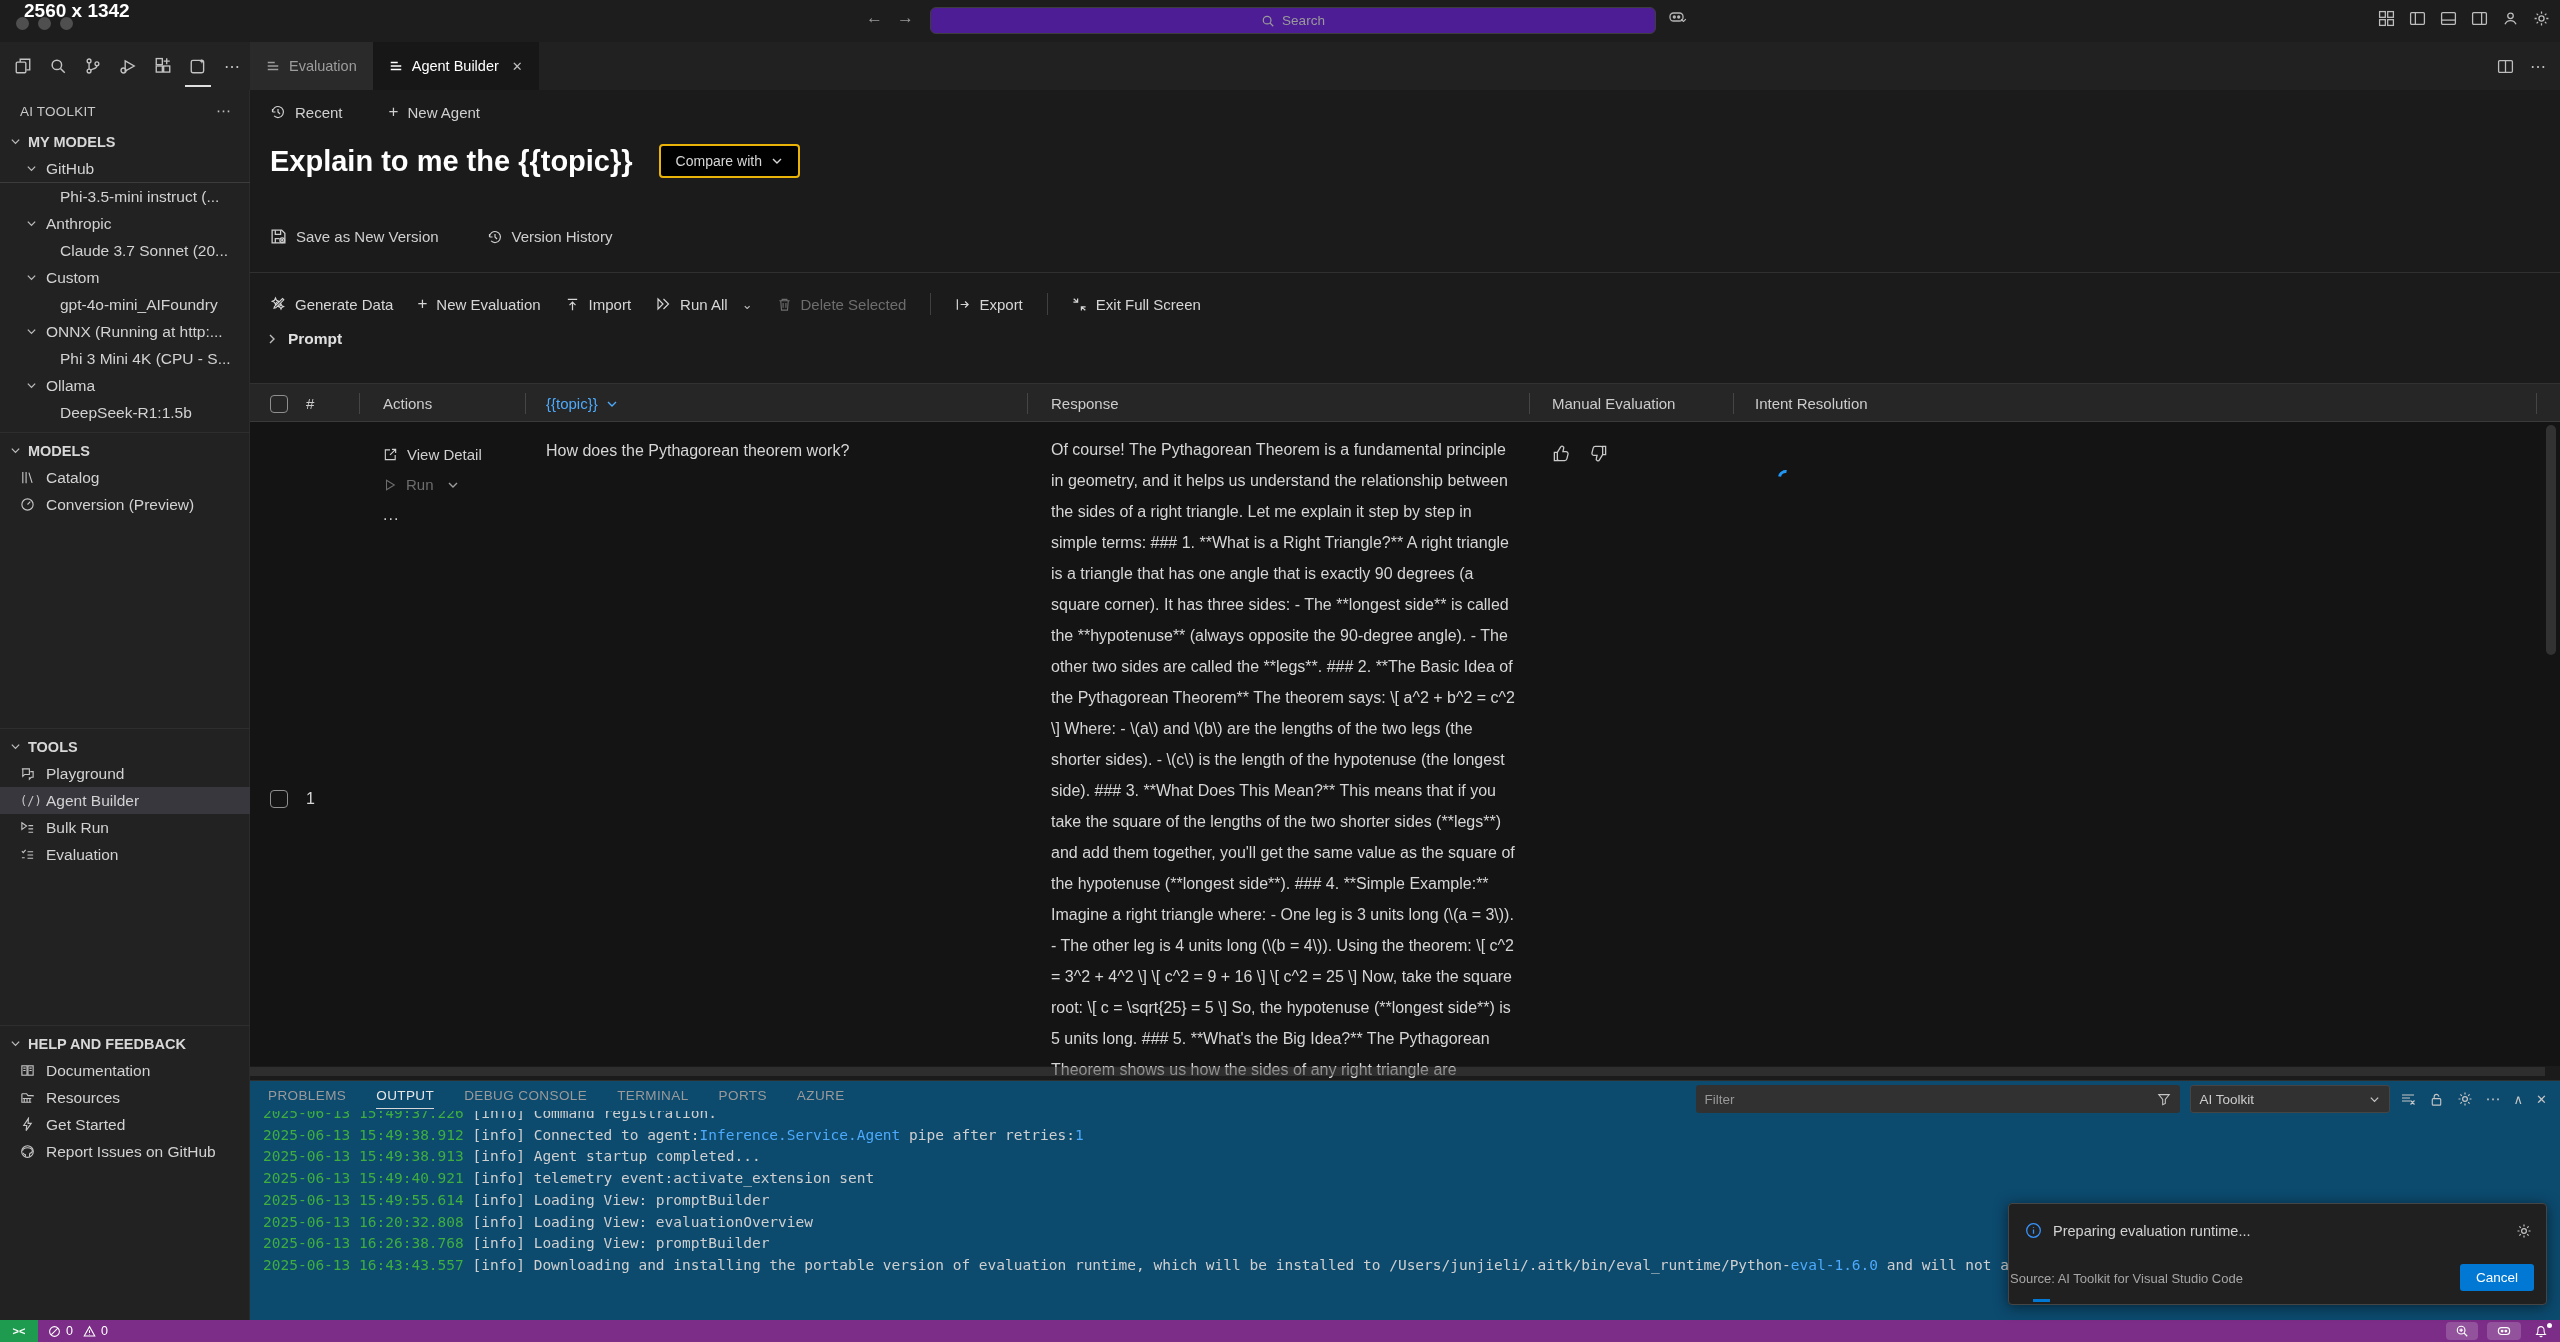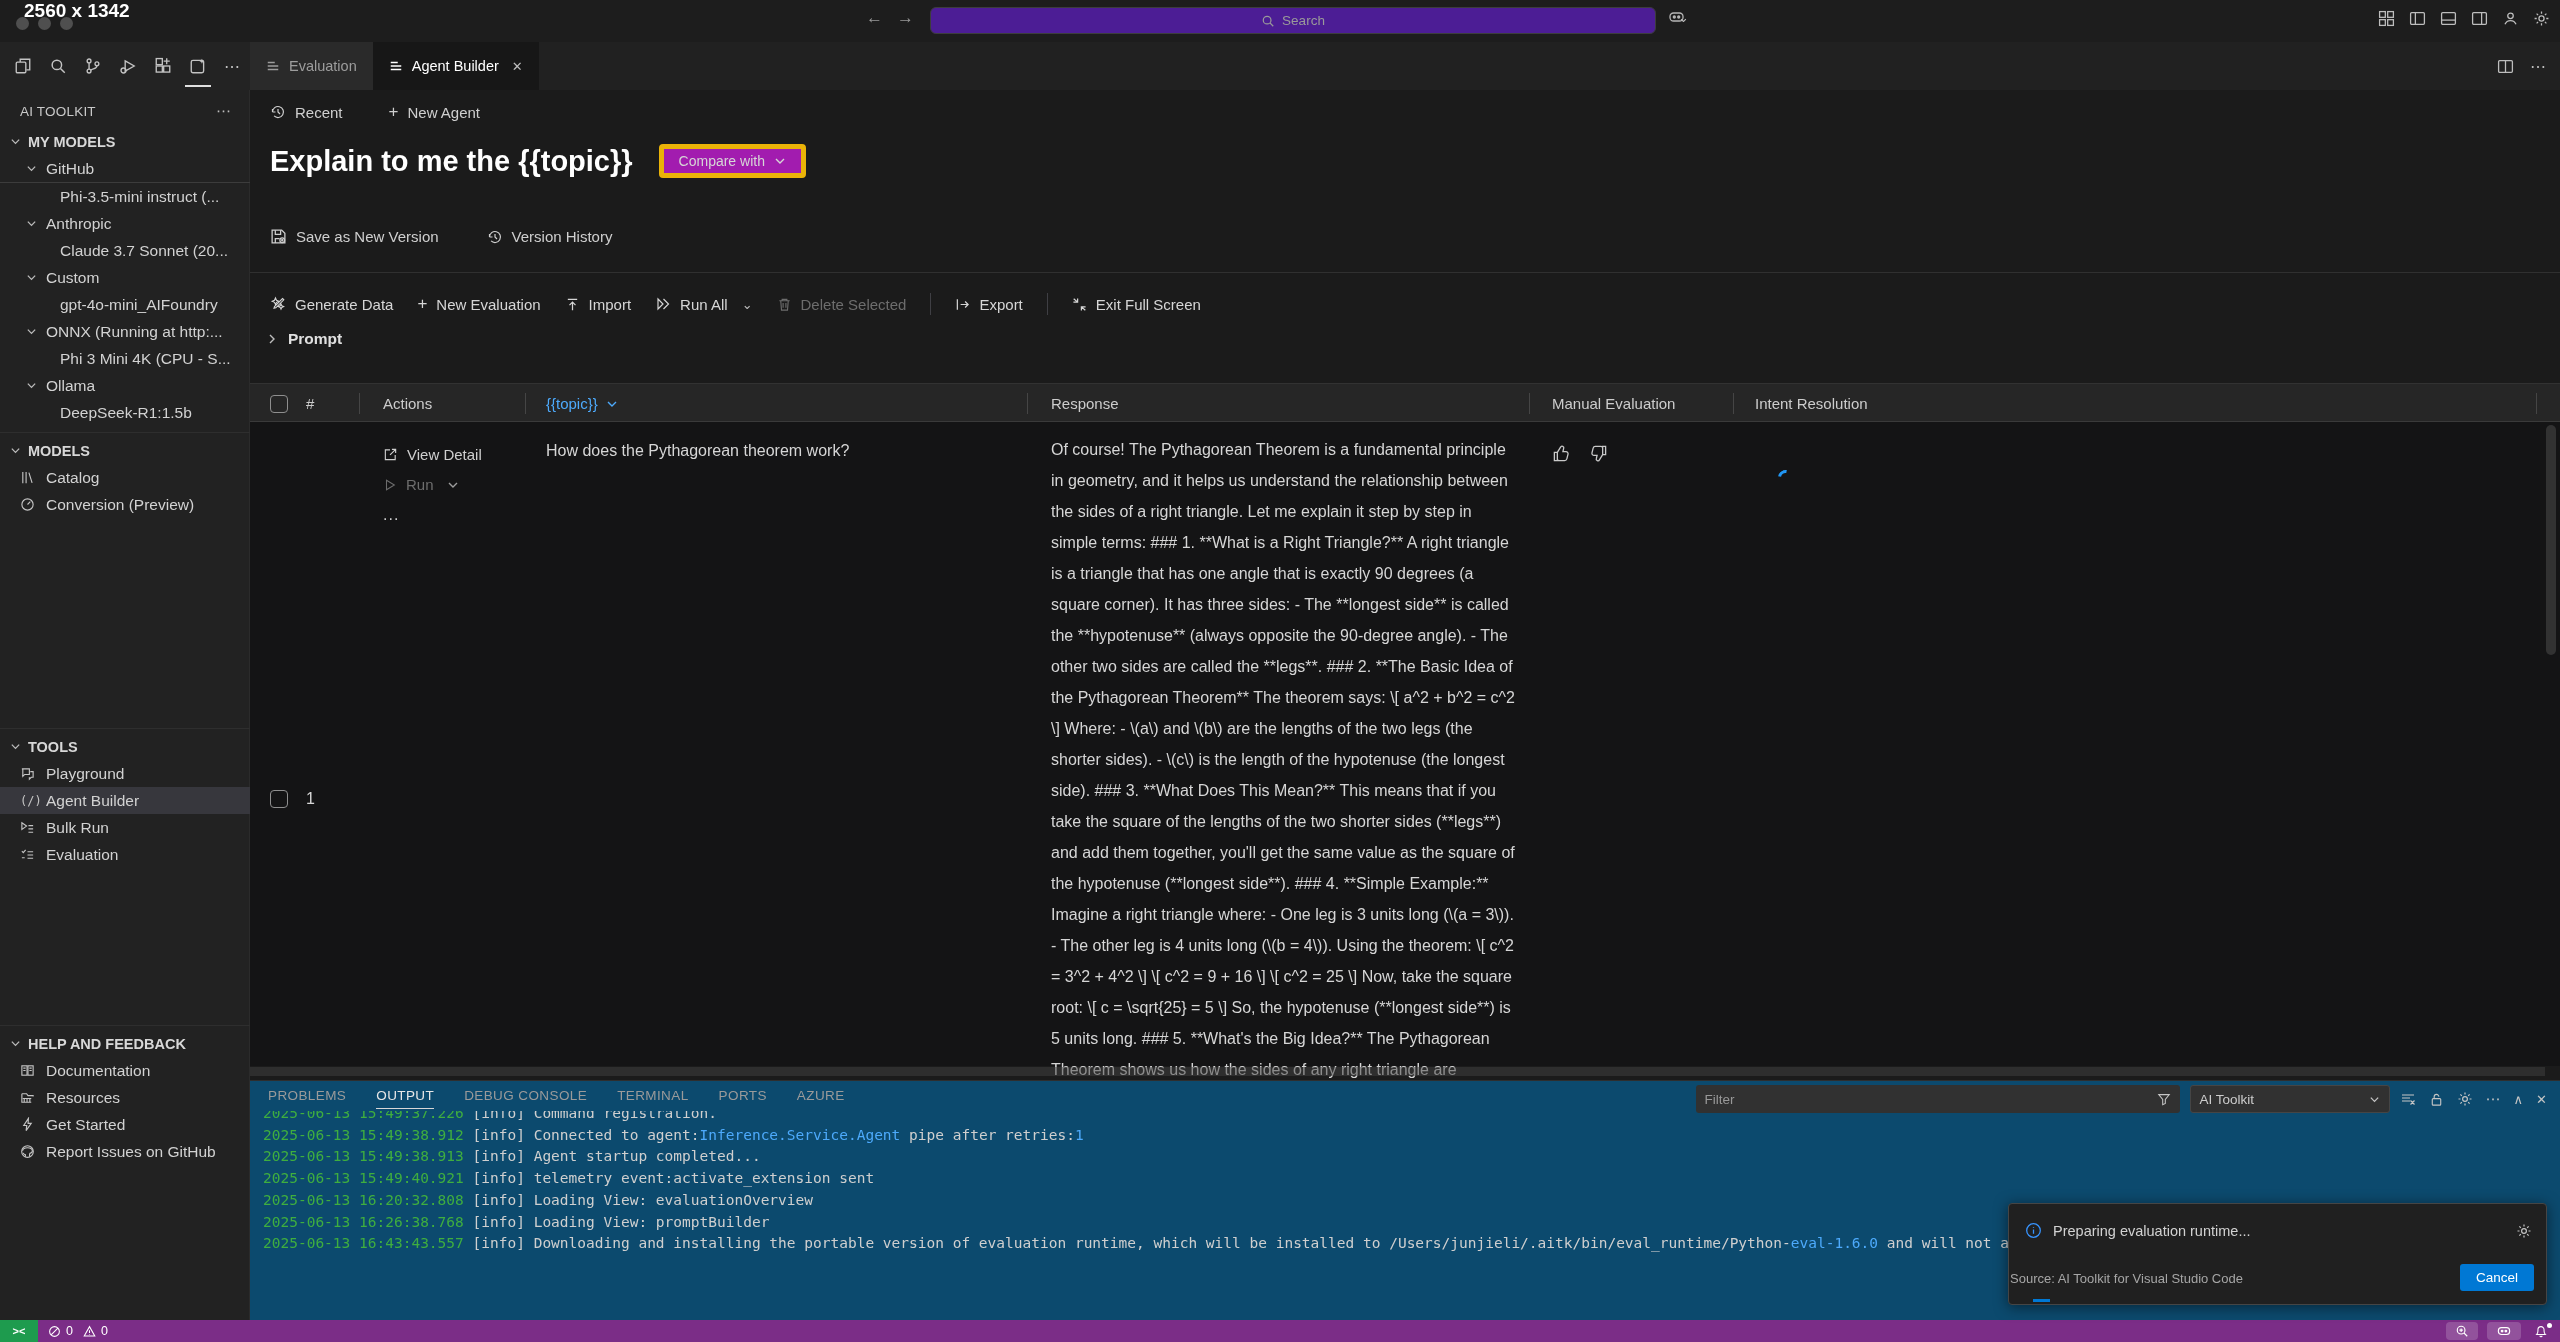--- a/index.html
+++ b/index.html
@@ -44,21 +44,21 @@
   .iico { position:absolute; left:20px; color:#c5c5c5; } .lab-i { position:absolute; left:46px; }
   .tree-sep { height:1px; background:#3c3c3c; margin:0; }
   .grp { border-top:1px solid #2e2e2e; padding-top:4px; }
 
   
   .editor { position:absolute; left:250px; top:90px; width:2310px; height:990px; background:#1b1b1b; }
   .recent-row { position:absolute; left:20px; top:12px; display:flex; align-items:center; gap:46px; font-size:15px; color:#cfcfcf; }
   .r-item { display:flex; align-items:center; gap:9px; }
   .title-row { position:absolute; left:20px; top:54px; display:flex; align-items:center; gap:26px; }
   .agent-title { font-size:29px; font-weight:bold; color:#ffffff; }
-  .compare-btn { height:34px; border:5px solid #eab308; border-radius:4px; display:flex; align-items:center; gap:9px; padding:0 15px; font-size:14px; color:#d6d6d6; background:#a21caf; }
+  .compare-btn { height:34px; border:2px solid #eab308; border-radius:4px; display:flex; align-items:center; gap:9px; padding:0 15px; font-size:14px; color:#d6d6d6; background:#000000; }
   .version-row { position:absolute; left:20px; top:138px; display:flex; align-items:center; gap:48px; font-size:15px; color:#cfcfcf; }
   .hdivider { position:absolute; left:0; top:182px; width:2310px; height:1px; background:#303030; }
   .eval-toolbar { position:absolute; left:20px; top:198px; height:32px; display:flex; align-items:center; gap:24px; font-size:15px; color:#d6d6d6; }
   .t-item { display:flex; align-items:center; gap:9px; }
   .t-item.disabled { color:#6d6d6d; }
   .vsep { width:1px; height:22px; background:#3f3f44; }
   .dd-chev { color:#bdbdbd; font-size:13px; margin-left:-10px; }
   .prompt-row { position:absolute; left:16px; top:240px; display:flex; align-items:center; gap:10px; font-size:15.5px; font-weight:bold; color:#e0e0e0; }
 
   
@@ -698,20 +698,21 @@
         <span style="font-size:13px;">∧</span>
         <span style="font-size:13px;">✕</span>
       </div>
     </div>
     <div class="log-area">
       <div class="inner">
         <div><span class="lt">2025-06-13 15:49:37.226</span> <span>[info]</span> <span>Command registration.</span></div>
         <div><span class="lt">2025-06-13 15:49:38.912</span> <span>[info]</span> <span>Connected to agent:</span><span class="lb">Inference.Service.Agent</span><span> pipe after retries:</span><span class="lb">1</span></div>
         <div><span class="lt">2025-06-13 15:49:38.913</span> <span>[info]</span> <span>Agent startup completed...</span></div>
         <div><span class="lt">2025-06-13 15:49:40.921</span> <span>[info]</span> <span>telemetry event:activate_extension sent</span></div>
+        <div><span class="lt">2025-06-13 15:49:55.614</span> <span>[info]</span> <span>Loading View: promptBuilder</span></div>
         <div><span class="lt">2025-06-13 16:20:32.808</span> <span>[info]</span> <span>Loading View: evaluationOverview</span></div>
         <div><span class="lt">2025-06-13 16:26:38.768</span> <span>[info]</span> <span>Loading View: promptBuilder</span></div>
         <div><span class="lt">2025-06-13 16:43:43.557</span> <span>[info]</span> <span>Downloading and installing the portable version of evaluation runtime, which will be installed to /Users/junjieli/.aitk/bin/eval_runtime/Python-</span><span class="lb">eval-1.6.0</span><span> and will not af</span></div>
       </div>
     </div>
   </div>
 
   <div class="toast">
     <div class="toast-row1">
       <span>

